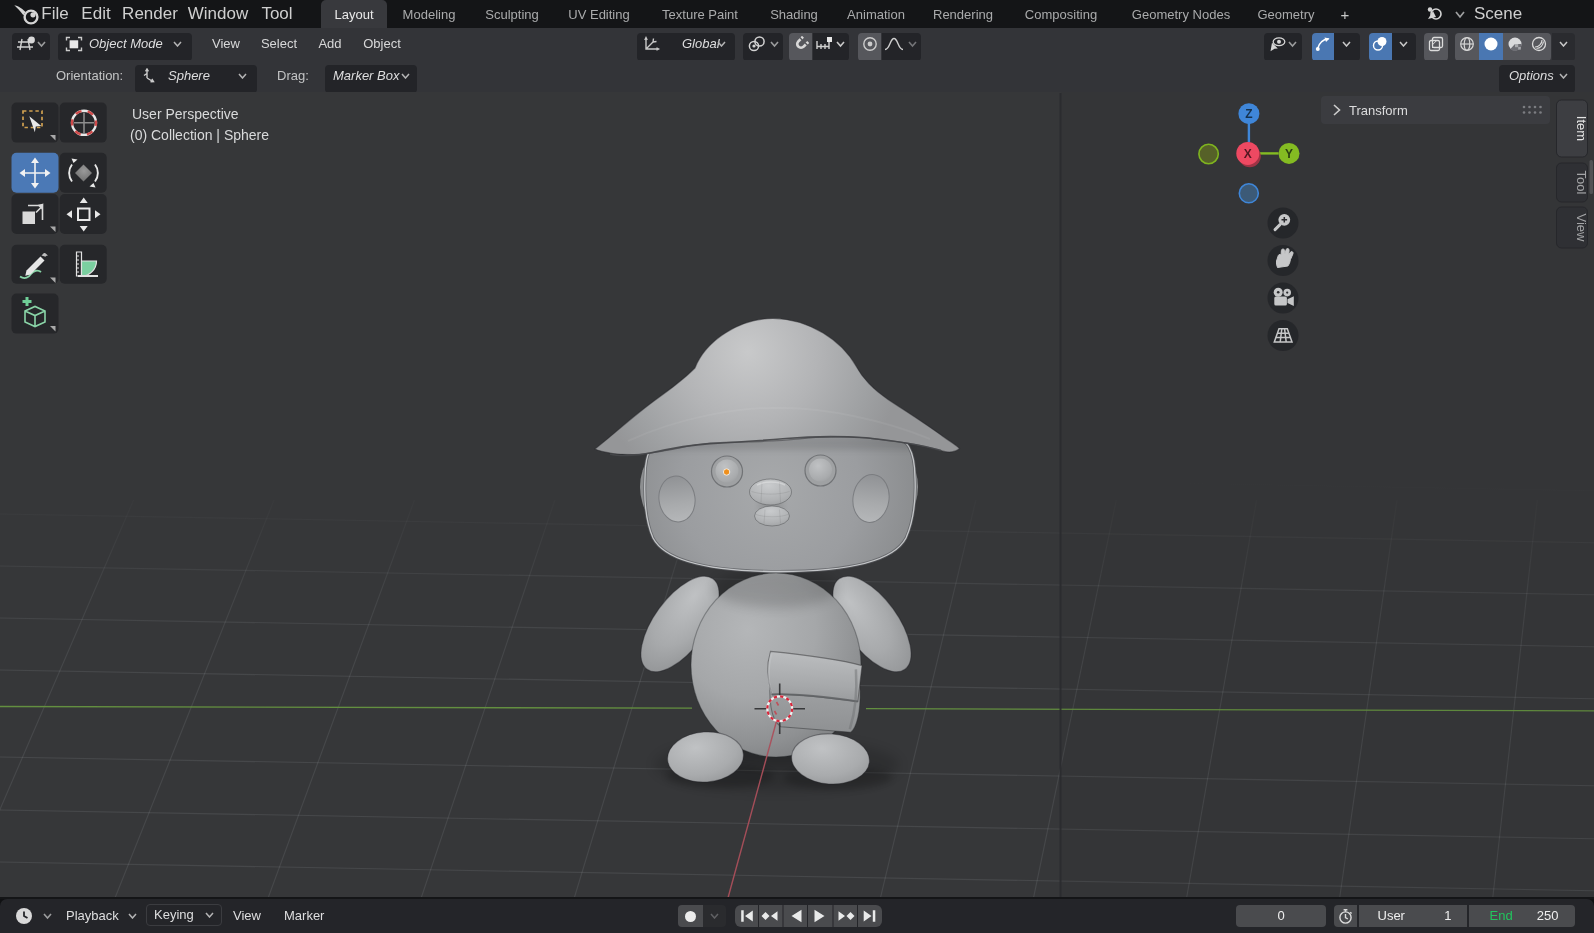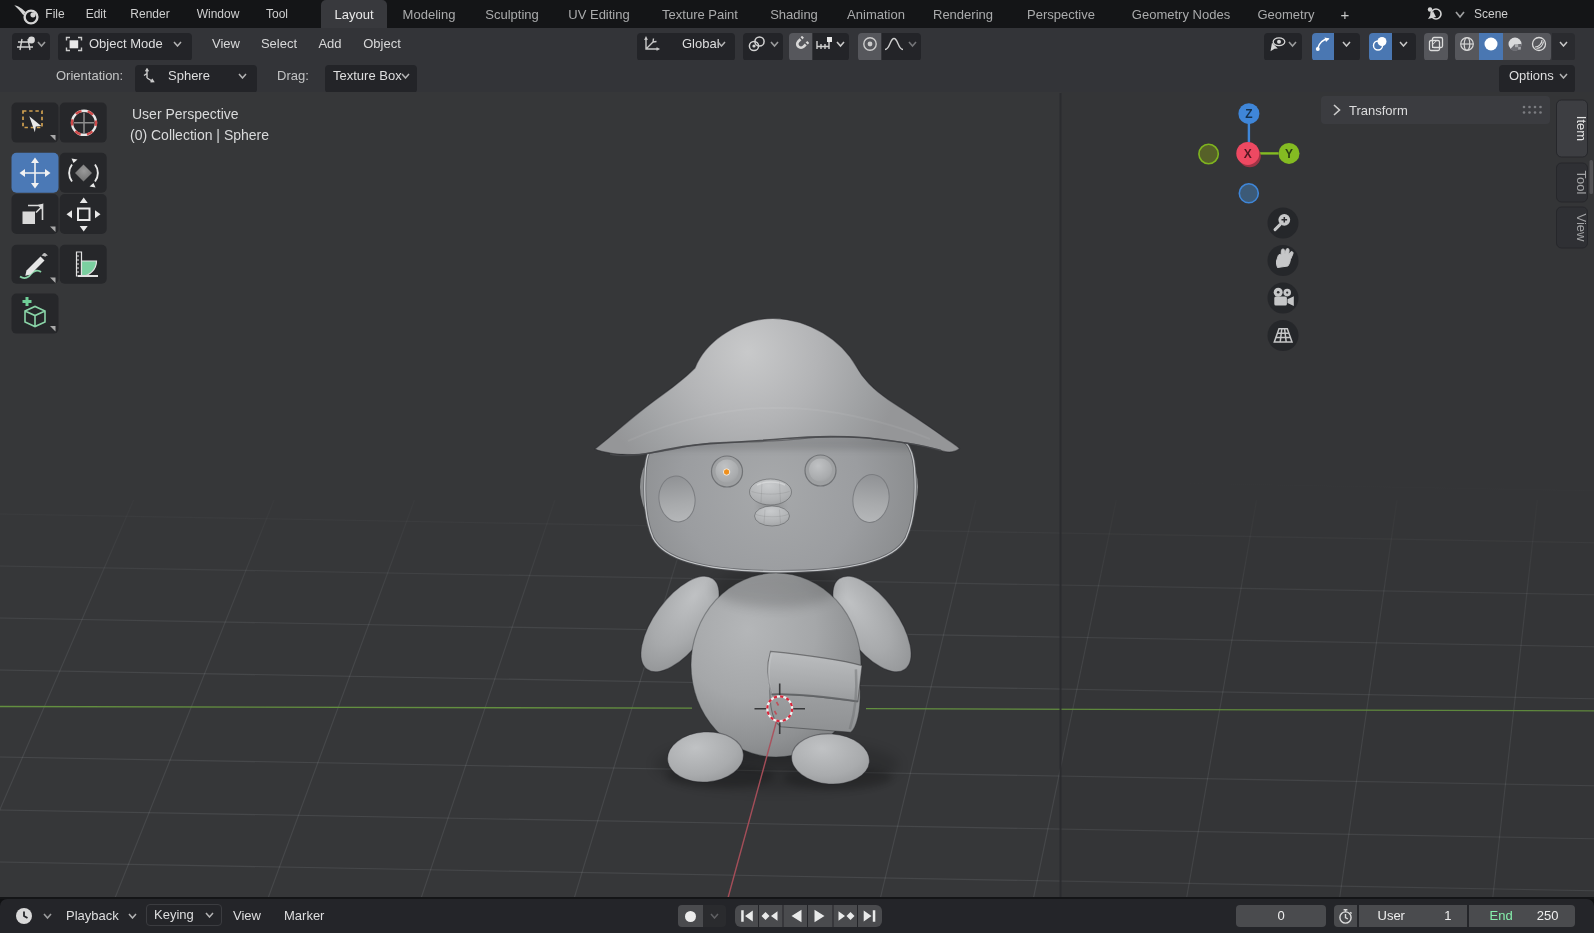--- a/index.html
+++ b/index.html
@@ -1,24 +1,24 @@
 <!DOCTYPE html>
 <html><head><meta charset="utf-8">
 <style>
 html,body{margin:0;padding:0;width:1594px;height:933px;overflow:hidden;background:#101113;
 font-family:"Liberation Sans",sans-serif;-webkit-font-smoothing:antialiased;opacity:0.999;}
 .abs{position:absolute;}
 #topbar{position:absolute;left:0;top:0;width:1594px;height:28px;background:#141517;}
-.menu1{position:absolute;top:0;height:28px;line-height:28px;font-size:12px;color:#cfcfcf;transform:translateX(-50%);}
+.menu1{position:absolute;top:0;height:28px;line-height:28px;font-size:17px;color:#cfcfcf;transform:translateX(-50%);}
 .tab{position:absolute;top:0;height:28px;line-height:29px;font-size:13px;color:#aaabac;transform:translateX(-50%);white-space:nowrap;}
 .tabbg{position:absolute;top:0;height:28px;background:#38393d;border-radius:5px 5px 0 0;}
 .tabactive{color:#e9e9e9;}
 #row2{position:absolute;left:0;top:28px;width:1594px;height:32px;background:#333438;}
 #row3{position:absolute;left:0;top:60px;width:1594px;height:32px;background:#333438;}
-.pill{position:absolute;background:#232428;border-radius:4px;height:28px;}
+.pill{position:absolute;background:#232428;border-radius:4px;height:28px;font-style:italic;}
 .ptext{position:absolute;font-size:13px;color:#dededf;line-height:22px;white-space:nowrap;}
 .label{position:absolute;font-size:13px;color:#c3c4c5;line-height:32px;white-space:nowrap;}
 .menu2{position:absolute;top:0;height:32px;line-height:32px;font-size:13px;color:#d8d8d9;transform:translateX(-50%);}
 .chev{position:absolute;width:9px;height:6px;}
 #timeline{position:absolute;left:0;top:899px;width:1594px;height:34px;background:#242529;border-radius:7px 7px 0 0;}
 #viewport{position:absolute;left:0;top:92px;width:1594px;height:807px;background:#363739;border-radius:0 0 8px 8px;}
 svg text{font-family:"Liberation Sans",sans-serif;}
 </style></head>
 <body>
 <div id="topbar">
@@ -34,21 +34,21 @@
 <div class="menu1" style="left:277px">Tool</div>
 <div class="tabbg" style="left:321px;width:66px"></div>
 <div class="tab tabactive" style="left:354px">Layout</div>
 <div class="tab" style="left:429px">Modeling</div>
 <div class="tab" style="left:512px">Sculpting</div>
 <div class="tab" style="left:599px">UV Editing</div>
 <div class="tab" style="left:700px">Texture Paint</div>
 <div class="tab" style="left:794px">Shading</div>
 <div class="tab" style="left:876px">Animation</div>
 <div class="tab" style="left:963px">Rendering</div>
-<div class="tab" style="left:1061px">Perspective</div>
+<div class="tab" style="left:1061px">Compositing</div>
 <div class="tab" style="left:1181px">Geometry Nodes</div>
 <div class="tab" style="left:1286px">Geometry</div>
 <div class="tab" style="left:1345px;font-size:15px;color:#c9c9c9">+</div>
 <svg class="abs" style="left:1425px;top:5px" width="40" height="18" viewBox="0 0 40 18">
   <circle cx="11" cy="9" r="5" fill="none" stroke="#d4d4d4" stroke-width="1.6"></circle>
   <path d="M3 14 L8 6 L11 12 Z" fill="#d4d4d4"></path>
   <circle cx="5" cy="4.5" r="2.2" fill="#d4d4d4"></circle>
   <path d="M31 7 l4 5 l4 -5" fill="none" stroke="#9fa0a1" stroke-width="1.7"></path>
 </svg>
 <div class="menu1" style="left:1474px;transform:none">Scene</div>
@@ -207,21 +207,21 @@
    <path d="M4.6 3.4 L6 1 L7.4 3.4 M9.5 13.8 L12.5 13.6 L10.8 11"></path>
   </g>
  </svg>
  <div class="ptext" style="left:33px">Sphere</div>
  <svg class="chev" style="left:103px;top:8px" viewBox="0 0 9 6">
         <path d="M1 1 l3.5 4 l3.5 -4" stroke="#b4b4b5" stroke-width="1.5" fill="none"></path>
       </svg>
 </div>
 <div class="label" style="left:277px">Drag:</div>
 <div class="pill" style="left:325px;top:5px;width:92px">
- <div class="ptext" style="left:8px">Texture Box</div>
+ <div class="ptext" style="left:8px">Marker Box</div>
  <svg class="chev" style="left:76px;top:8px" viewBox="0 0 9 6">
         <path d="M1 1 l3.5 4 l3.5 -4" stroke="#b4b4b5" stroke-width="1.5" fill="none"></path>
       </svg>
 </div>
 <div class="pill" style="left:1499px;top:5px;width:76px">
  <div class="ptext" style="left:10px">Options</div>
  <svg class="chev" style="left:60px;top:8px" viewBox="0 0 9 6">
         <path d="M1 1 l3.5 4 l3.5 -4" stroke="#b4b4b5" stroke-width="1.5" fill="none"></path>
       </svg>
 </div>
@@ -551,16 +551,16 @@
  <svg class="abs" style="left:3px;top:3px" width="17" height="17" viewBox="0 0 17 17">
   <circle cx="8.5" cy="9.5" r="5.6" fill="none" stroke="#dcdcdc" stroke-width="1.4"></circle>
   <path d="M8.5 6 V9.5 L10.8 11 M6.6 1.8 h3.8 M8.5 1.8 v2 M13.2 4.2 l1.4 1.4" stroke="#dcdcdc" stroke-width="1.4" fill="none"></path>
  </svg>
 </div>
 <div class="abs" style="left:1358.5px;top:6px;width:108px;height:22px;background:#4a4b4e">
  <div class="ptext" style="left:19px;color:#eeeeee">User</div>
  <div class="ptext" style="left:0;width:93px;text-align:right;color:#efefef">1</div>
 </div>
 <div class="abs" style="left:1468.5px;top:6px;width:106px;height:22px;background:#4a4b4e;border-radius:0 4px 4px 0">
- <div class="ptext" style="left:21px;color:#86efac">End</div>
+ <div class="ptext" style="left:21px;color:#22c55e">End</div>
  <div class="ptext" style="left:0;width:90px;text-align:right;color:#efefef">250</div>
 </div>
 </div>
 
 </body></html>

